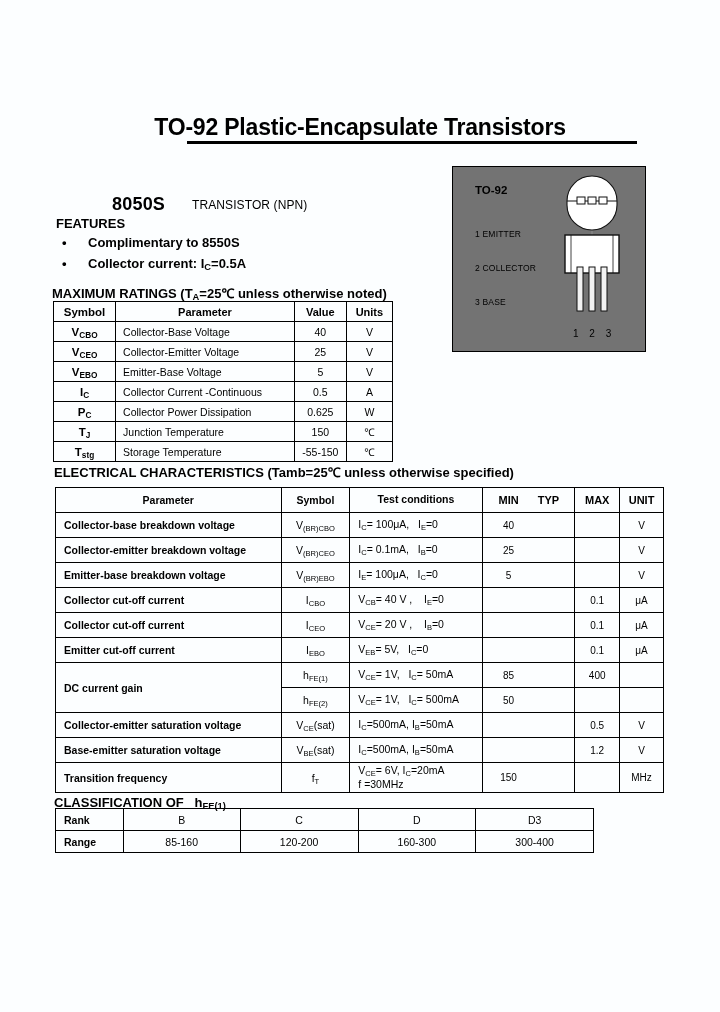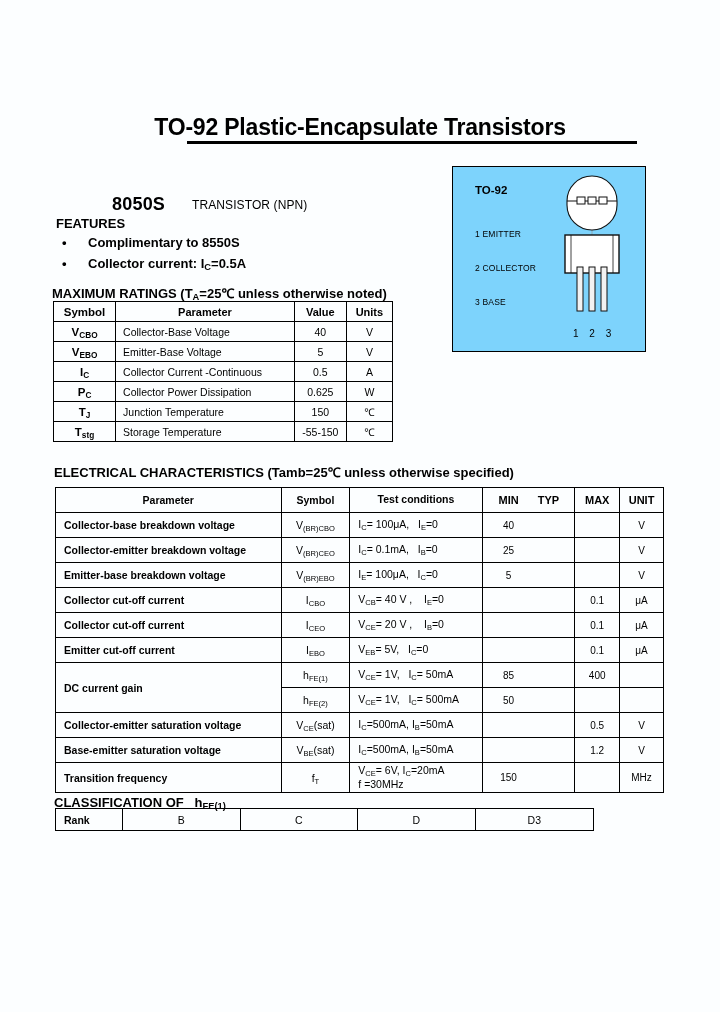--- a/index.html
+++ b/index.html
@@ -188,21 +188,21 @@
   #class-table .cell { width: 136px; }
 
   
   .pkg-box {
     position: absolute;
     left: 452px;
     top: 166px;
     width: 192px;
     height: 184px;
     border: 1px solid #000;
-    background: #7dd3fc;
+    background: #737373;
   }
   .pkg-title {
     position: absolute;
     left: 22px;
     top: 17px;
     font-size: 11.5px;
     font-weight: bold;
   }
   .pin-label {
     position: absolute;
@@ -288,20 +288,26 @@
         <td class="val hd">Value</td>
         <td class="uni hd">Units</td>
       </tr>
       <tr>
         <td class="sym">V<sub>CBO</sub></td>
         <td class="par">Collector-Base Voltage</td>
         <td class="val">40</td>
         <td class="uni">V</td>
       </tr>
       <tr>
+        <td class="sym">V<sub>CEO</sub></td>
+        <td class="par">Collector-Emitter Voltage</td>
+        <td class="val">25</td>
+        <td class="uni">V</td>
+      </tr>
+      <tr>
         <td class="sym">V<sub>EBO</sub></td>
         <td class="par">Emitter-Base Voltage</td>
         <td class="val">5</td>
         <td class="uni">V</td>
       </tr>
       <tr>
         <td class="sym">I<sub>C</sub></td>
         <td class="par">Collector Current -Continuous</td>
         <td class="val">0.5</td>
         <td class="uni">A</td>
@@ -503,16 +509,23 @@
 
   <table id="class-table">
     <tbody>
       <tr>
         <td class="rk">Rank</td>
         <td class="cell">B</td>
         <td class="cell">C</td>
         <td class="cell">D</td>
         <td class="cell">D3</td>
       </tr>
+      <tr>
+        <td class="rk">Range</td>
+        <td class="cell">85-160</td>
+        <td class="cell">120-200</td>
+        <td class="cell">160-300</td>
+        <td class="cell">300-400</td>
+      </tr>
     </tbody>
   </table>
 
 </div>
 
 </body></html>

